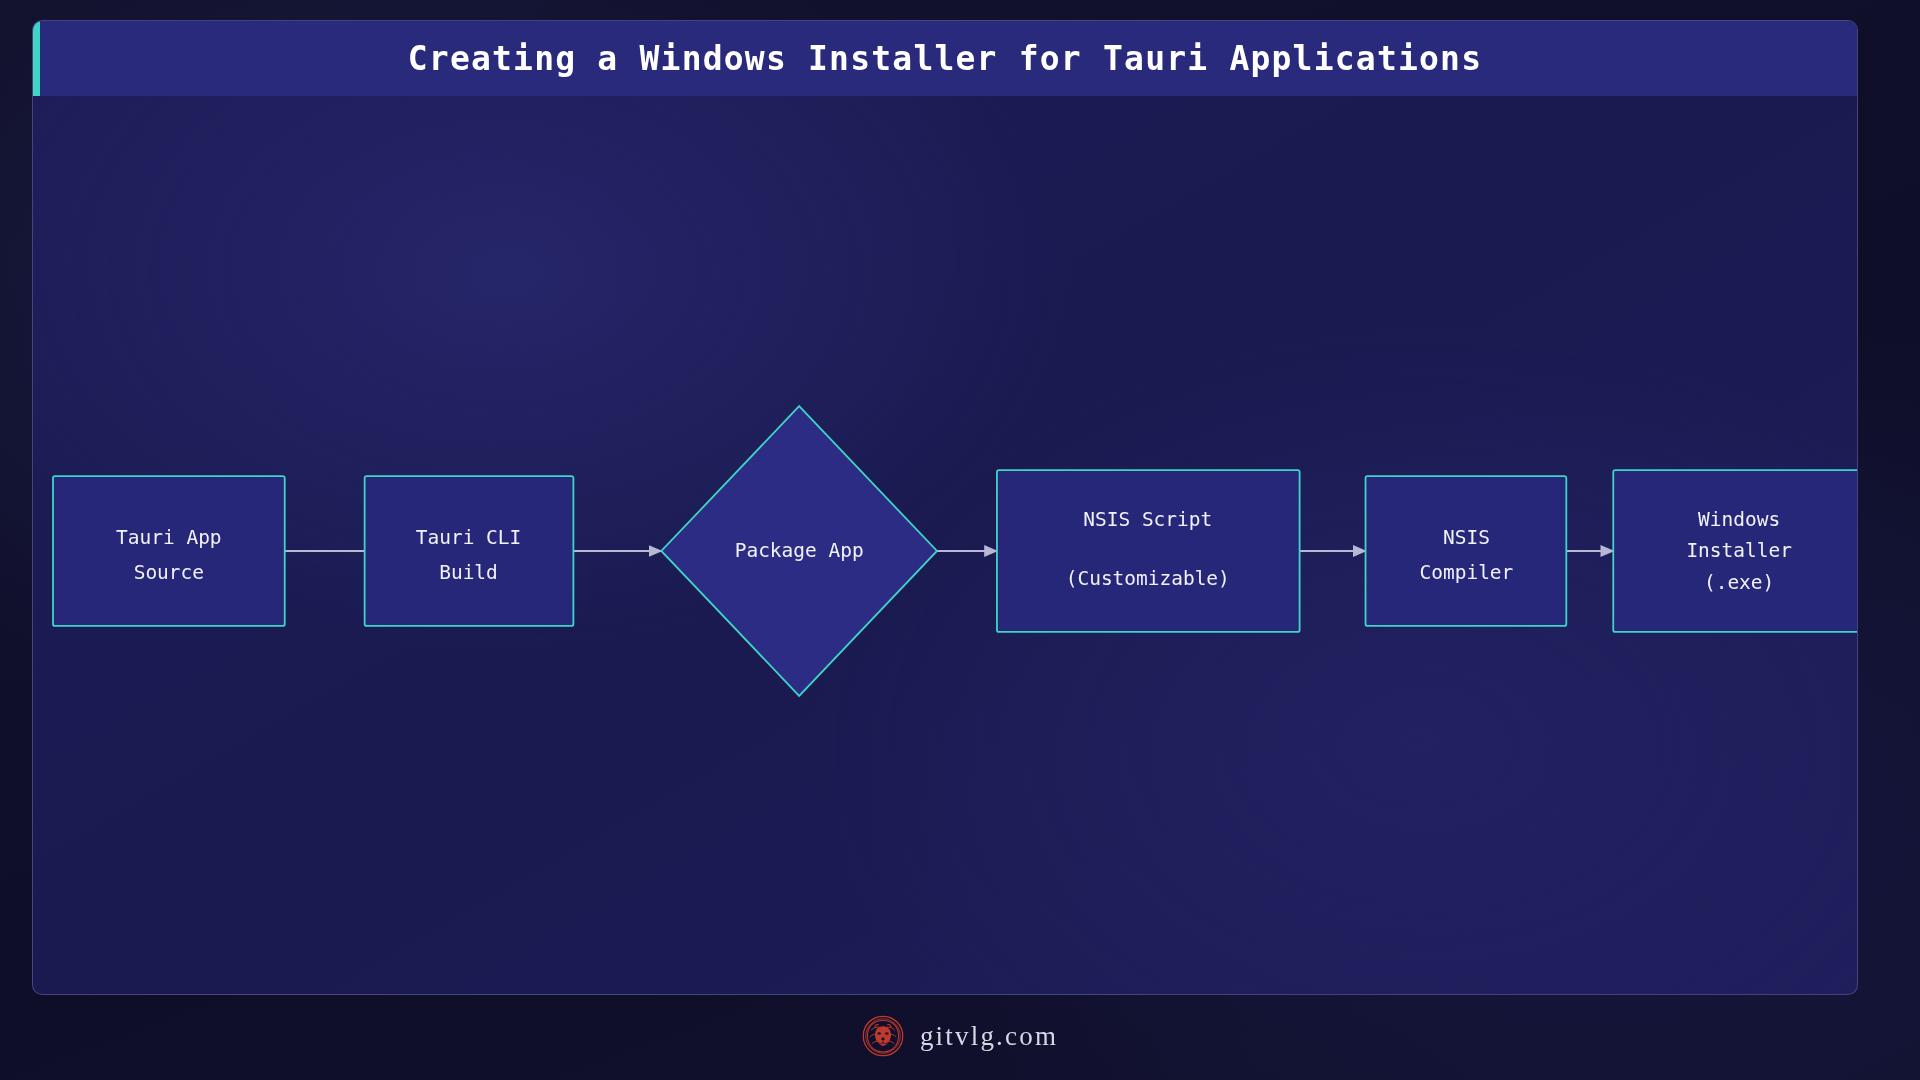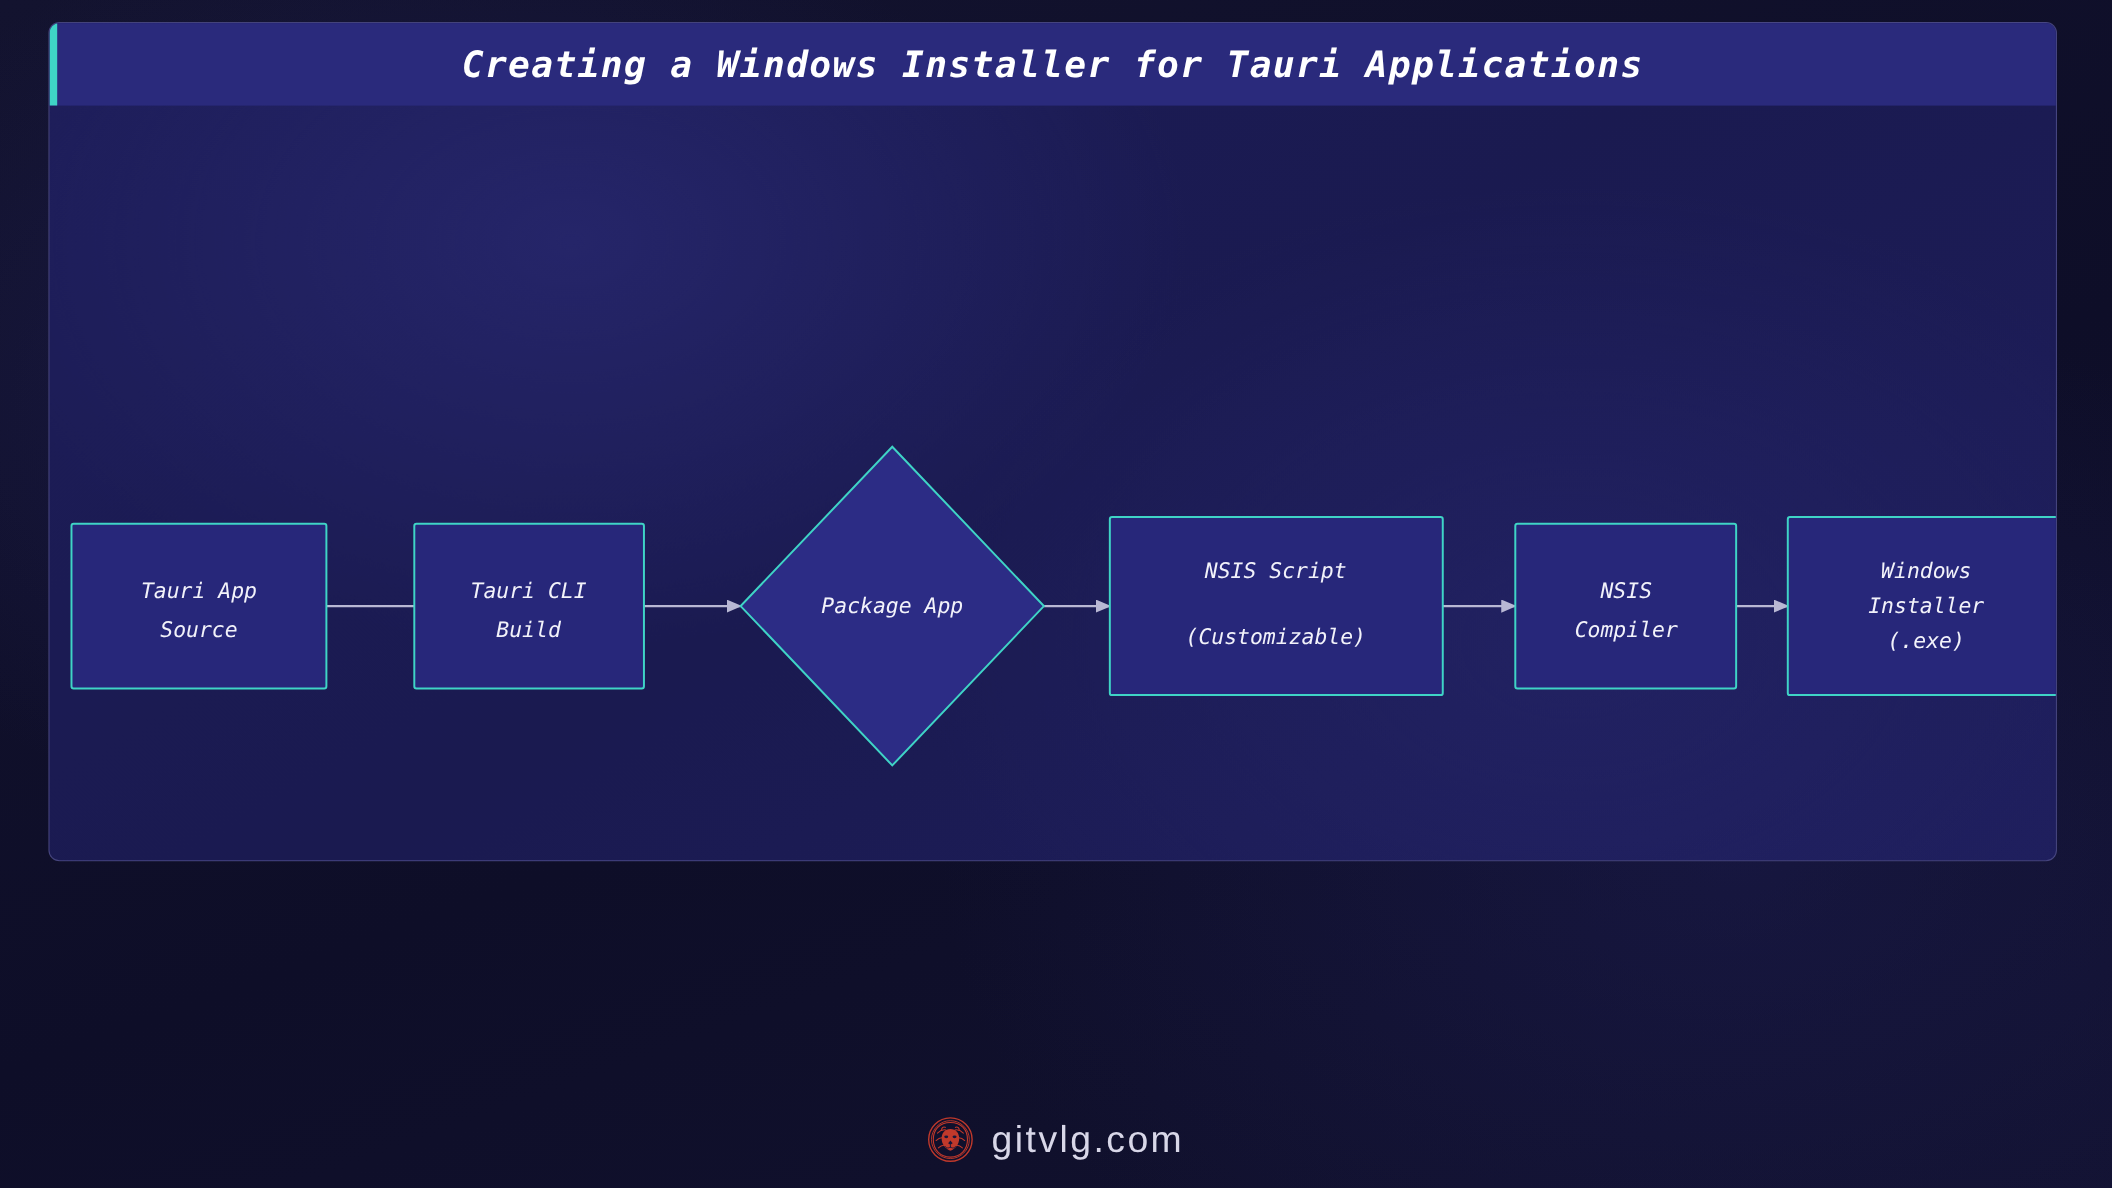--- a/index.html
+++ b/index.html
@@ -16,33 +16,32 @@
       radial-gradient(ellipse 900px 620px at 22% 32%, rgba(40,40,110,0.40) 0%, rgba(15,15,43,0) 70%),
       radial-gradient(ellipse 1000px 700px at 82% 72%, rgba(33,33,95,0.38) 0%, rgba(15,15,43,0) 72%),
       linear-gradient(160deg, #13132f 0%, #0e0e28 55%, #121230 100%);
     font-family: "DejaVu Sans Mono", "Liberation Mono", monospace;
     -webkit-font-smoothing: antialiased;
   }
 
   
   .card {
     position: absolute;
-    left: 44px;
+    left: 32px;
     top: 20px;
     width: 1826px;
-    height: 763px;
+    height: 975px;
     border-radius: 10px;
     background:
       radial-gradient(ellipse 780px 520px at 26% 26%, rgba(45,45,122,0.55) 0%, rgba(27,27,85,0) 72%),
       radial-gradient(ellipse 820px 560px at 76% 74%, rgba(40,40,112,0.45) 0%, rgba(27,27,85,0) 74%),
       linear-gradient(150deg, #1d1d59 0%, #1a1a50 50%, #1e1e5c 100%);
     border: 1px solid rgba(120,118,175,0.45);
     box-sizing: border-box;
     overflow: hidden;
-    font-style: italic;
   }
 
   
   .card-header {
     position: absolute;
     left: 0;
     top: 0;
     width: 100%;
     height: 75px;
     background: #2a2a7c;
@@ -124,22 +123,22 @@
     gap: 16px;
   }
   .footer-logo {
     width: 42px;
     height: 42px;
     flex: 0 0 auto;
     display: block;
   }
   .footer-text {
     color: #d8d7e8;
-    font-family: Liberation Sans, sans-serif;
-    font-size: 34px;
+    font-family: Liberation Serif, serif;
+    font-size: 27px;
     letter-spacing: 2.2px;
   }
 </style>
 </head>
 <body>
 
 <div class="card">
 
   <div class="card-header">
     <div class="accent-bar"></div>

